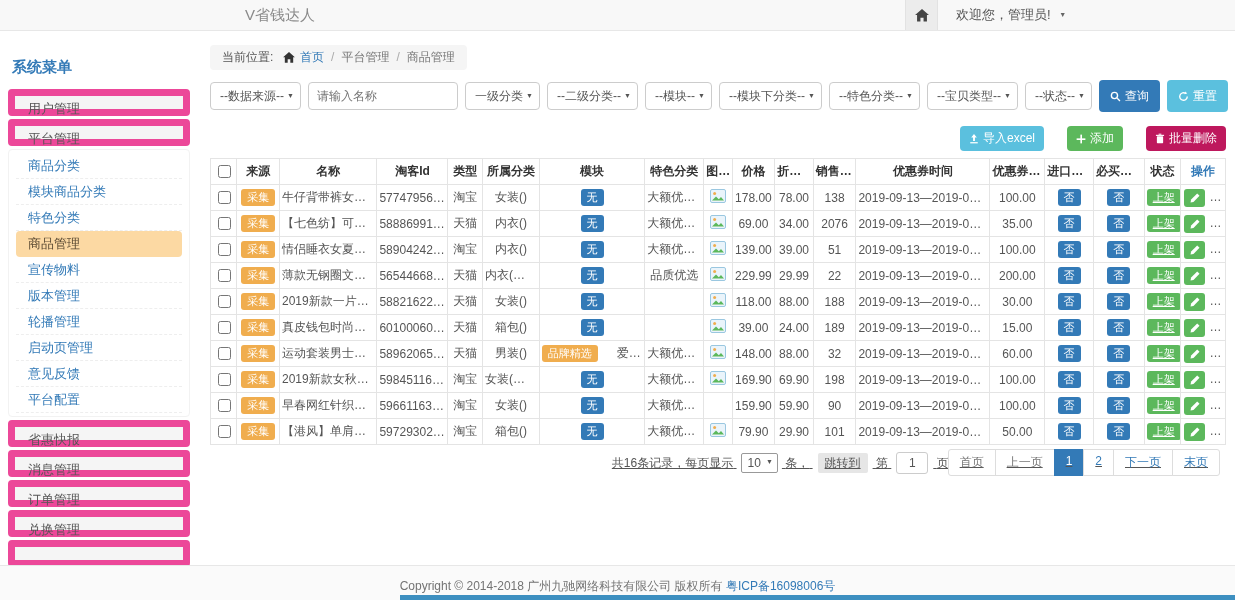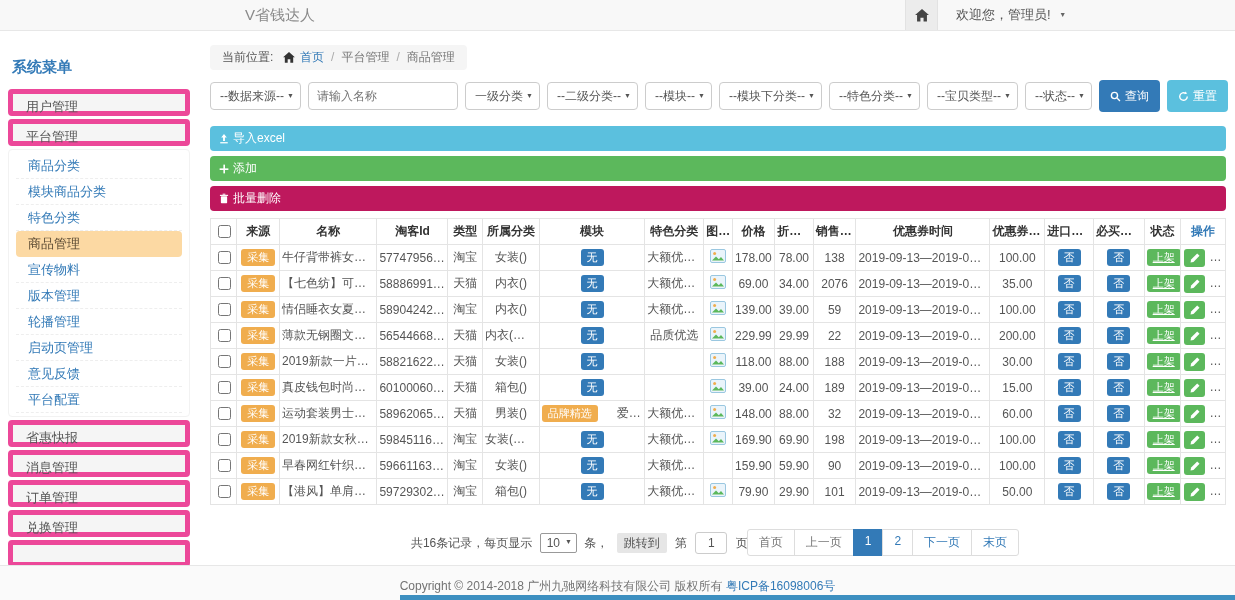--- a/index.html
+++ b/index.html
@@ -13,21 +13,21 @@
     background:#f8f8f8; border-bottom:1px solid #e7e7e7; z-index:4; }
   .brand { position:absolute; left:245px; top:6px; font-size:15px; color:#8a8a8a; }
   .topbar-right { position:absolute; left:905px; top:0; height:30px; display:flex; align-items:center; }
   .home-box { width:33px; height:30px; background:#ececec; border-left:1px solid #e2e2e2;
     border-right:1px solid #e2e2e2; display:flex; align-items:center; justify-content:center; cursor:pointer; }
   .welcome { margin-left:18px; font-size:13px; color:#555; cursor:pointer; white-space:nowrap; }
   .caret-after::after { content:"▼"; font-size:7px; color:#666; margin-left:5px; vertical-align:2px; }
   
   .sidebar { position:absolute; left:8px; top:48px; width:182px; z-index:1; }
   .sb-title { color:#337ab7; font-weight:bold; font-size:15px; padding:10px 4px 12px; }
-  .sb-group { height:27px; line-height:26px; background:#f5f5f5; border:5px solid #ec4899;
+  .sb-group { height:27px; line-height:26px; background:#f5f5f5; border:7px solid #ec4899;
     border-radius:4px; margin-bottom:3px; padding-left:13px; font-size:13px; color:#555; cursor:pointer; }
   .sb-panel { background:#fff; border:1px solid #f2f2f2; border-radius:4px; margin-bottom:3px; padding:3px 7px; }
   .sb-sub { height:26px; line-height:26px; padding-left:12px; font-size:13px; color:#337ab7;
     border-bottom:1px dashed #eee; cursor:pointer; }
   .sb-sub.active { background:#fcd9a3; border-radius:4px; color:#5a4a33; border-bottom-color:transparent; }
   
   .main { position:absolute; left:210px; top:45px; width:1016px; }
   .breadcrumb { display:inline-block; background:#f5f5f5; border-radius:4px; height:25px;
     line-height:25px; padding:0 12px; font-size:12px; color:#555; }
   .breadcrumb .home-ic { margin:0 2px 0 6px; }
@@ -38,39 +38,39 @@
   .filters { display:flex; align-items:center; gap:7px; margin-top:10px; }
   .fselect { position:relative; height:28px; line-height:26px; border:1px solid #ccc; border-radius:4px;
     background:#fff; font-size:12px; color:#555; padding:0 16px 0 9px; cursor:pointer; white-space:nowrap; }
   .fselect::after { content:"▼"; font-size:7px; color:#555; position:absolute; right:6px; top:0; }
   .finput { height:28px; border:1px solid #ccc; border-radius:4px; font-size:12px; padding:0 8px; width:150px; color:#555; }
   .btn { height:28px; border:none; border-radius:4px; color:#fff; font-size:12px; padding:16px 11px;
     display:inline-flex; align-items:center; gap:4px; cursor:pointer; white-space:nowrap; }
   .btn-primary { background:#337ab7; } .btn-info { background:#5bc0de; }
   .btn-green { background:#5cb85c; } .btn-red { background:#be185d; }
   
-  .toolbar { display:flex; justify-content:flex-end; gap:5px; margin:14px 0 7px;flex-direction:column; }
+  .toolbar { display:flex; justify-content:flex-end; gap:23px; margin:14px 0 7px; }
   .toolbar .btn { height:25px; padding:0 9px; }
   
   .grid { width:100%; border-collapse:collapse; table-layout:fixed; font-size:12px; }
   .grid th,.grid td { border:1px solid #e4e4e4; text-align:center; color:#555; padding:3px 2px;
     height:25px; overflow:hidden; white-space:nowrap; text-overflow:ellipsis; }
   .grid th { color:#333; font-weight:bold; }
   .grid th:last-child { color:#337ab7; }
   .badge { display:inline-block; min-width:12px; padding:2px 6px; border-radius:3px; color:#fff;
     font-size:11px; line-height:13px; }
   .badge-orange { background:#f0ad4e; } .badge-blue { background:#337ab7; } .badge-green { background:#5cb85c;text-decoration:underline; }
   .module-text { margin-left:19px; } .module-text:empty { display:none; margin:0; }
   .op-btn { display:inline-flex; align-items:center; justify-content:center; width:21px; height:18px;
     border-radius:3px; margin:0 1px; cursor:pointer; vertical-align:middle; }
   .op-edit { background:#5cb85c; } .op-del { background:#d9534f; }
   .imgicon { display:inline-block; }
   
-  .pager-row { display:flex; align-items:center; justify-content:center; margin-top:24px;
-    font-size:12px; color:#555; }
+  .pager-row { display:flex; align-items:center; justify-content:flex-end; margin-top:4px;
+    font-size:12px; color:#555;text-decoration:underline; }
   .mini-select { display:inline-block; border:1px solid #999; border-radius:2px;
     padding:2px 16px 2px 6px; position:relative; margin:0 4px; background:#fff; cursor:pointer; }
   .mini-select::after { content:"▼"; font-size:7px; color:#555; position:absolute; right:4px; top:4px; }
   .jump-btn { background:#e6e6e6; padding:3px 7px; border-radius:2px; margin:0 5px; cursor:pointer; color:#555; }
   .page-input { width:32px; height:22px; border:1px solid #ccc; border-radius:3px; text-align:center;
     font-size:12px; margin:0 5px; color:#555; }
   .pager-right { display:flex; margin-right:6px; }
   .page-btn { border:1px solid #ddd; padding:4px 11px; margin-left:-1px; cursor:pointer;
     color:#337ab7; background:#fff; }
   .page-btn.muted { color:#777; }
@@ -368,21 +368,21 @@
             <span class="imgicon">
               <svg width="16" height="14" viewBox="0 0 16 14">
                 <rect x="0.5" y="0.5" width="15" height="13" rx="1.5" fill="#eaf4fb" stroke="#9ac7e0"></rect>
                 <circle cx="4.6" cy="4.6" r="1.5" fill="#f0ad4e"></circle>
                 <path d="M2 11.5l4-4 2.8 2.8 2.2-2.2 3 3.4z" fill="#5cb85c"></path>
               </svg>
             </span>
           </td>
           <td>139.00</td>
           <td>39.00</td>
-          <td>59</td>
+          <td>51</td>
           <td>2019-09-13—2019-09-20</td>
           <td>100.00</td>
           <td><span class="badge badge-blue">否</span></td>
           <td><span class="badge badge-blue">否</span></td>
           <td><span class="badge badge-green">上架</span></td>
           <td>
             <span class="op-btn op-edit">
               <svg width="10" height="10" viewBox="0 0 16 16" fill="#fff">
                 <path d="M11.5 0.8l3.7 3.7L5.5 14.2l-4.7 1 1-4.7z"></path>
               </svg>

